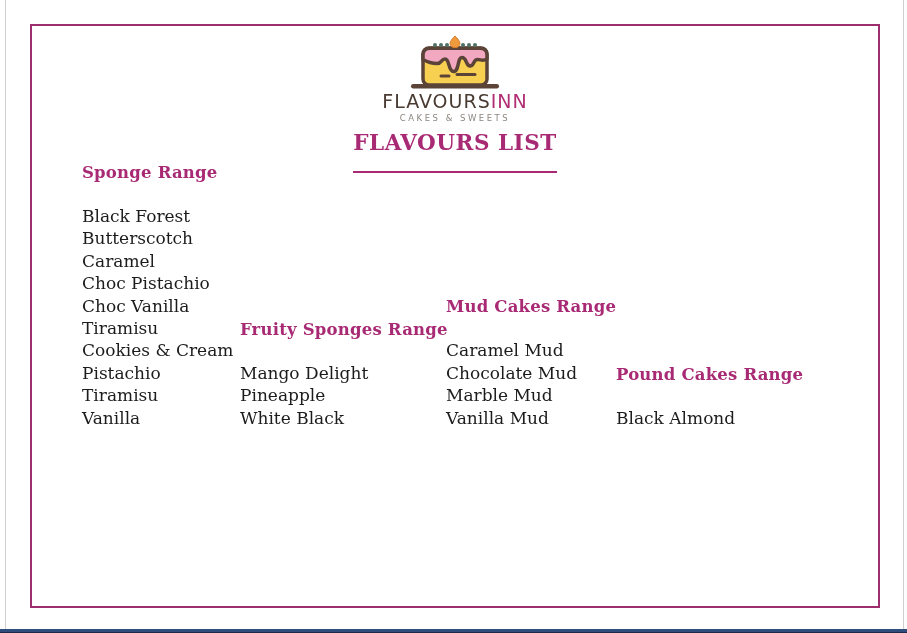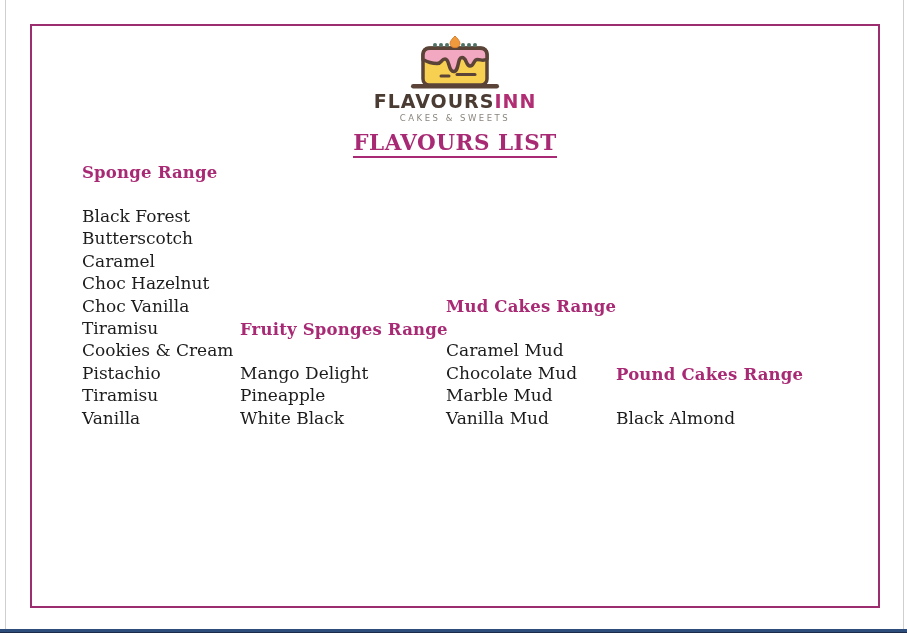--- a/index.html
+++ b/index.html
@@ -22,37 +22,37 @@
     border:2px solid #9c2d6f;box-sizing:border-box;
   }
   .logo-block{
     position:absolute;left:32px;top:36px;width:846px;
     text-align:center;
   }
   .cake-svg{display:block;margin:0 auto;}
   .brand-line{
     margin-top:1px;
     font-family:"DejaVu Sans", sans-serif;
-    font-weight:bold;font-size:19px;letter-spacing:1px;line-height:20px;
+    font-weight:normal;font-size:19px;letter-spacing:1px;line-height:20px;
   }
   .brand-primary{color:#4a3b33;}
   .brand-secondary{color:#b12e74;}
   .tagline{
     margin-top:1px;
     font-family:"DejaVu Sans", sans-serif;
     font-size:8.5px;letter-spacing:2.5px;color:#8b857e;line-height:12px;
   }
   .page-title{
     display:inline-block;
     margin-top:7px;
     font-family:"DejaVu Serif", serif;
     font-weight:bold;font-size:21.5px;letter-spacing:0.5px;
     color:#a82a74;
     border-bottom:2px solid #a82a74;
-    padding-bottom:1px;
+    padding-bottom:16px;
     line-height:24px;
   }
   .columns{
     position:absolute;left:82px;top:163px;
     display:flex;align-items:flex-end;
   }
   .col{box-sizing:border-box;}
   .col-0{width:158px;}
   .col-1{width:206px;}
   .col-2{width:170px;}
@@ -116,21 +116,21 @@
   </div>
 
   <div class="columns">
 
     <div class="col col-0">
       <div class="col-header">Sponge Range</div>
       <ul class="col-items">
         <li>Black Forest</li>
         <li>Butterscotch</li>
         <li>Caramel</li>
-        <li>Choc Hazelnut</li>
+        <li>Choc Pistachio</li>
         <li>Choc Vanilla</li>
         <li>Tiramisu</li>
         <li>Cookies &amp; Cream</li>
         <li>Pistachio</li>
         <li>Tiramisu</li>
         <li>Vanilla</li>
       </ul>
     </div>
 
     <div class="col col-1">

